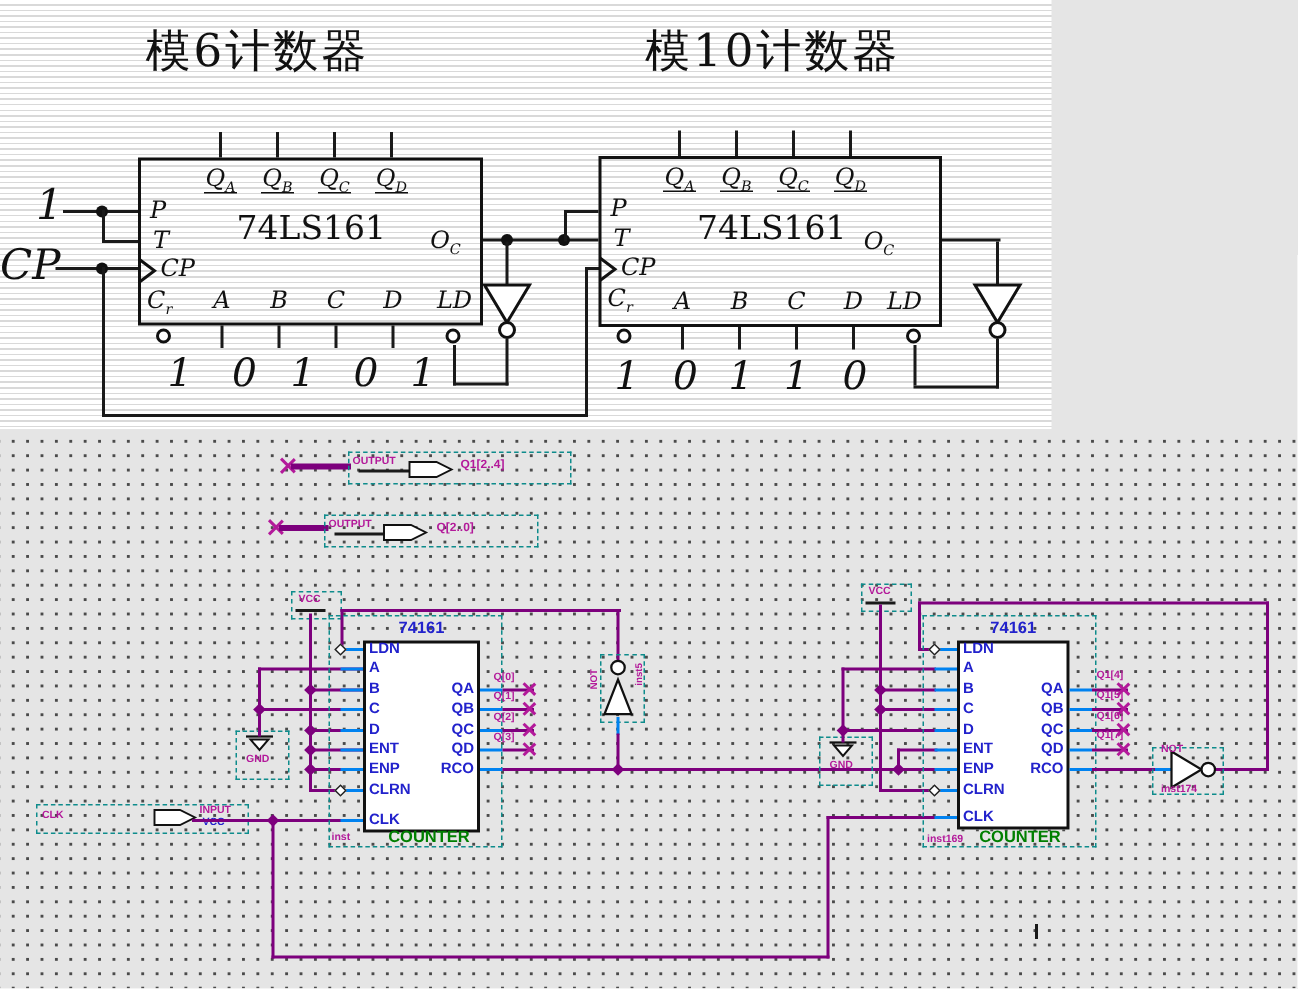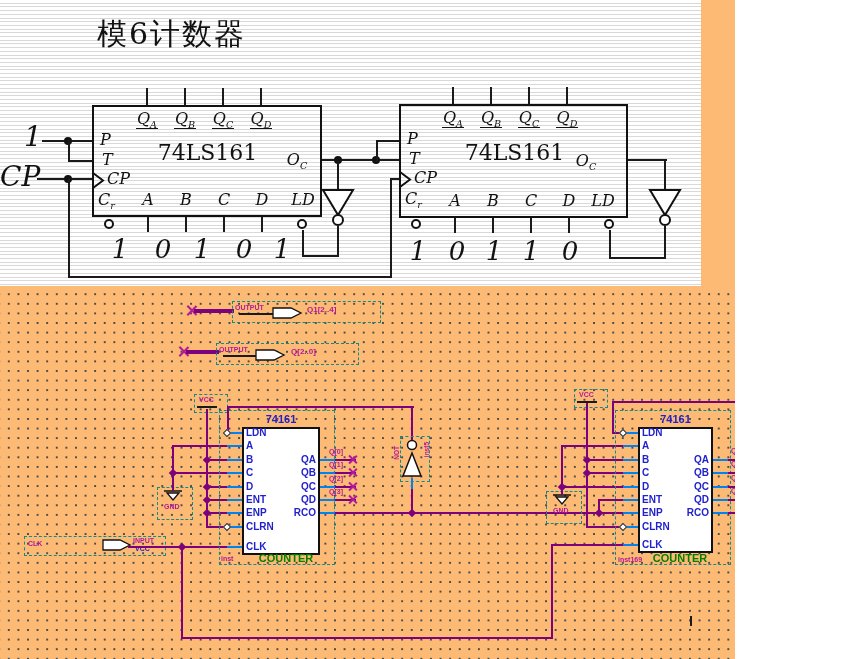--- a/index.html
+++ b/index.html
@@ -1,16 +1,16 @@
 <!DOCTYPE html>
 <html><head>
 <meta charset="utf-8">
 <style>
   html,body{margin:0;padding:0;background:#fff;}
-  #app{position:relative;width:735px;height:659px;background:#fdba74;overflow:hidden;
+  #app{position:relative;width:865px;height:659px;background:#e5e5e5;overflow:hidden;
        font-family:"Liberation Sans",sans-serif;}
   
   .ruled{position:absolute;left:0;top:0;width:701px;height:286px;
          background:repeating-linear-gradient(to bottom,#ffffff 0px,#ffffff 2.7px,#d9d9d9 2.7px,#d9d9d9 3.7px);}
   .dots{position:absolute;left:0;top:292px;width:865px;height:367px;
         background-image:radial-gradient(circle,#4a4a4a 0.9px,transparent 1.05px);
         background-size:9.6px 9.6px;background-position:4px 7px;}
   
   .w  {position:absolute;background:#1a1a1a;}           
   .pw {position:absolute;background:#7D007D;}           
@@ -48,20 +48,21 @@
   svg{position:absolute;overflow:visible;}
 </style>
 </head>
 <body>
 
 <div id="app">
 
   <div class="ruled"></div>
 
   <div class="cn" style="left:97px;top:14px;">模6计数器</div>
+  <div class="cn" style="left:430px;top:14px;">模10计数器</div>
 
   <div class="itl s28" style="left:24px;top:120px;">1</div>
   <div class="itl s28" style="left:0px;top:160px;">CP</div>
 
   <div class="box" style="left:92px;top:105px;width:230px;height:112px;"></div>
   <div class="itl s22 ctr" style="left:150px;top:140px;width:115px;font-style:normal;">74LS161</div>
 
   <div class="itl s16 ctr" style="left:126px;top:109px;width:42px;"><span class="unl"><span>Q</span><sub>A</sub></span></div>
   <div class="itl s16 ctr" style="left:164px;top:109px;width:42px;"><span class="unl"><span>Q</span><sub>B</sub></span></div>
   <div class="itl s16 ctr" style="left:202px;top:109px;width:42px;"><span class="unl"><span>Q</span><sub>C</sub></span></div>

